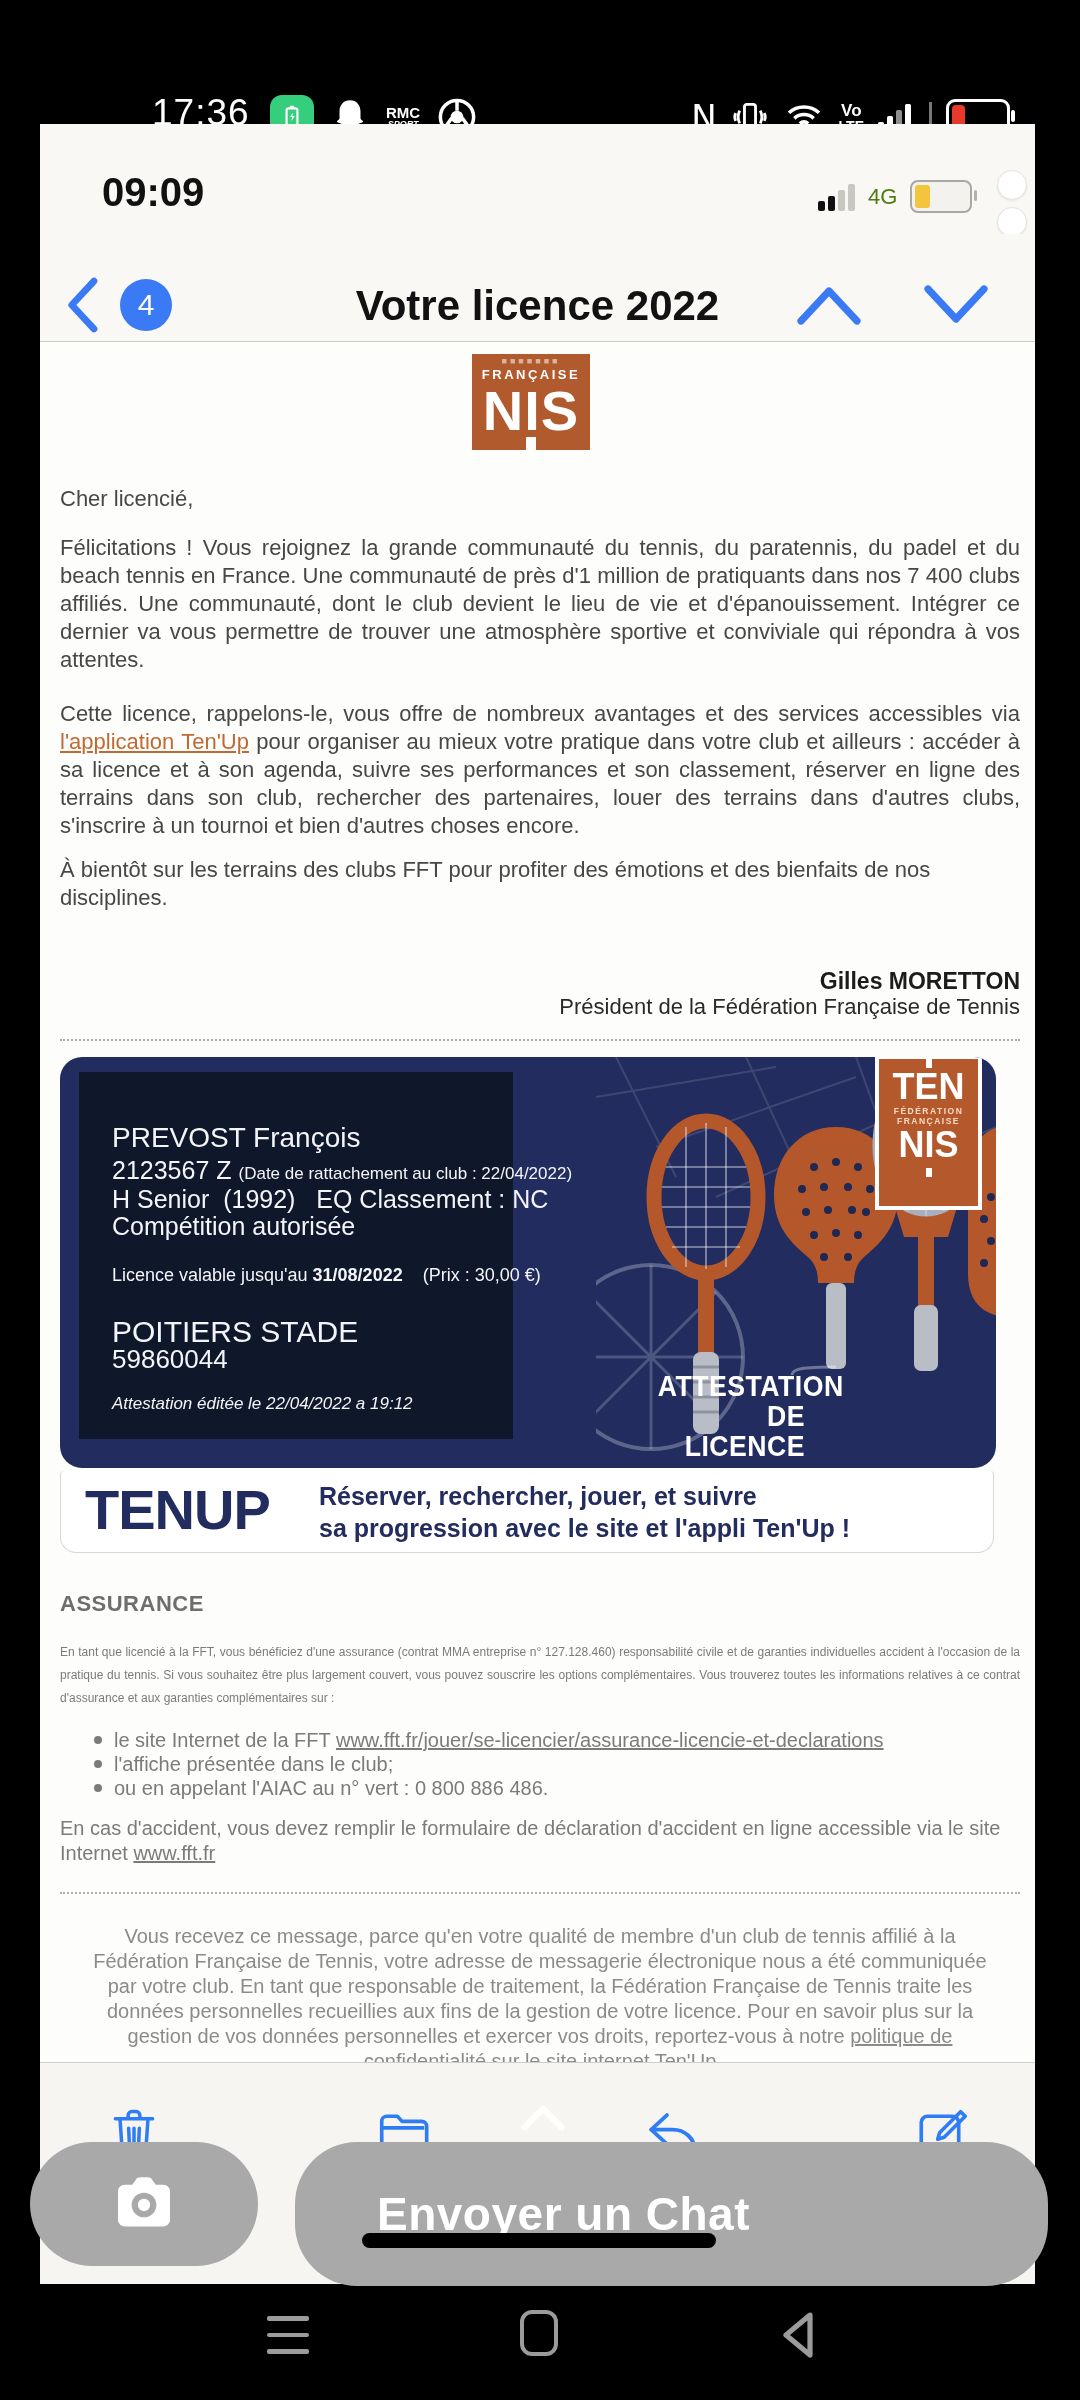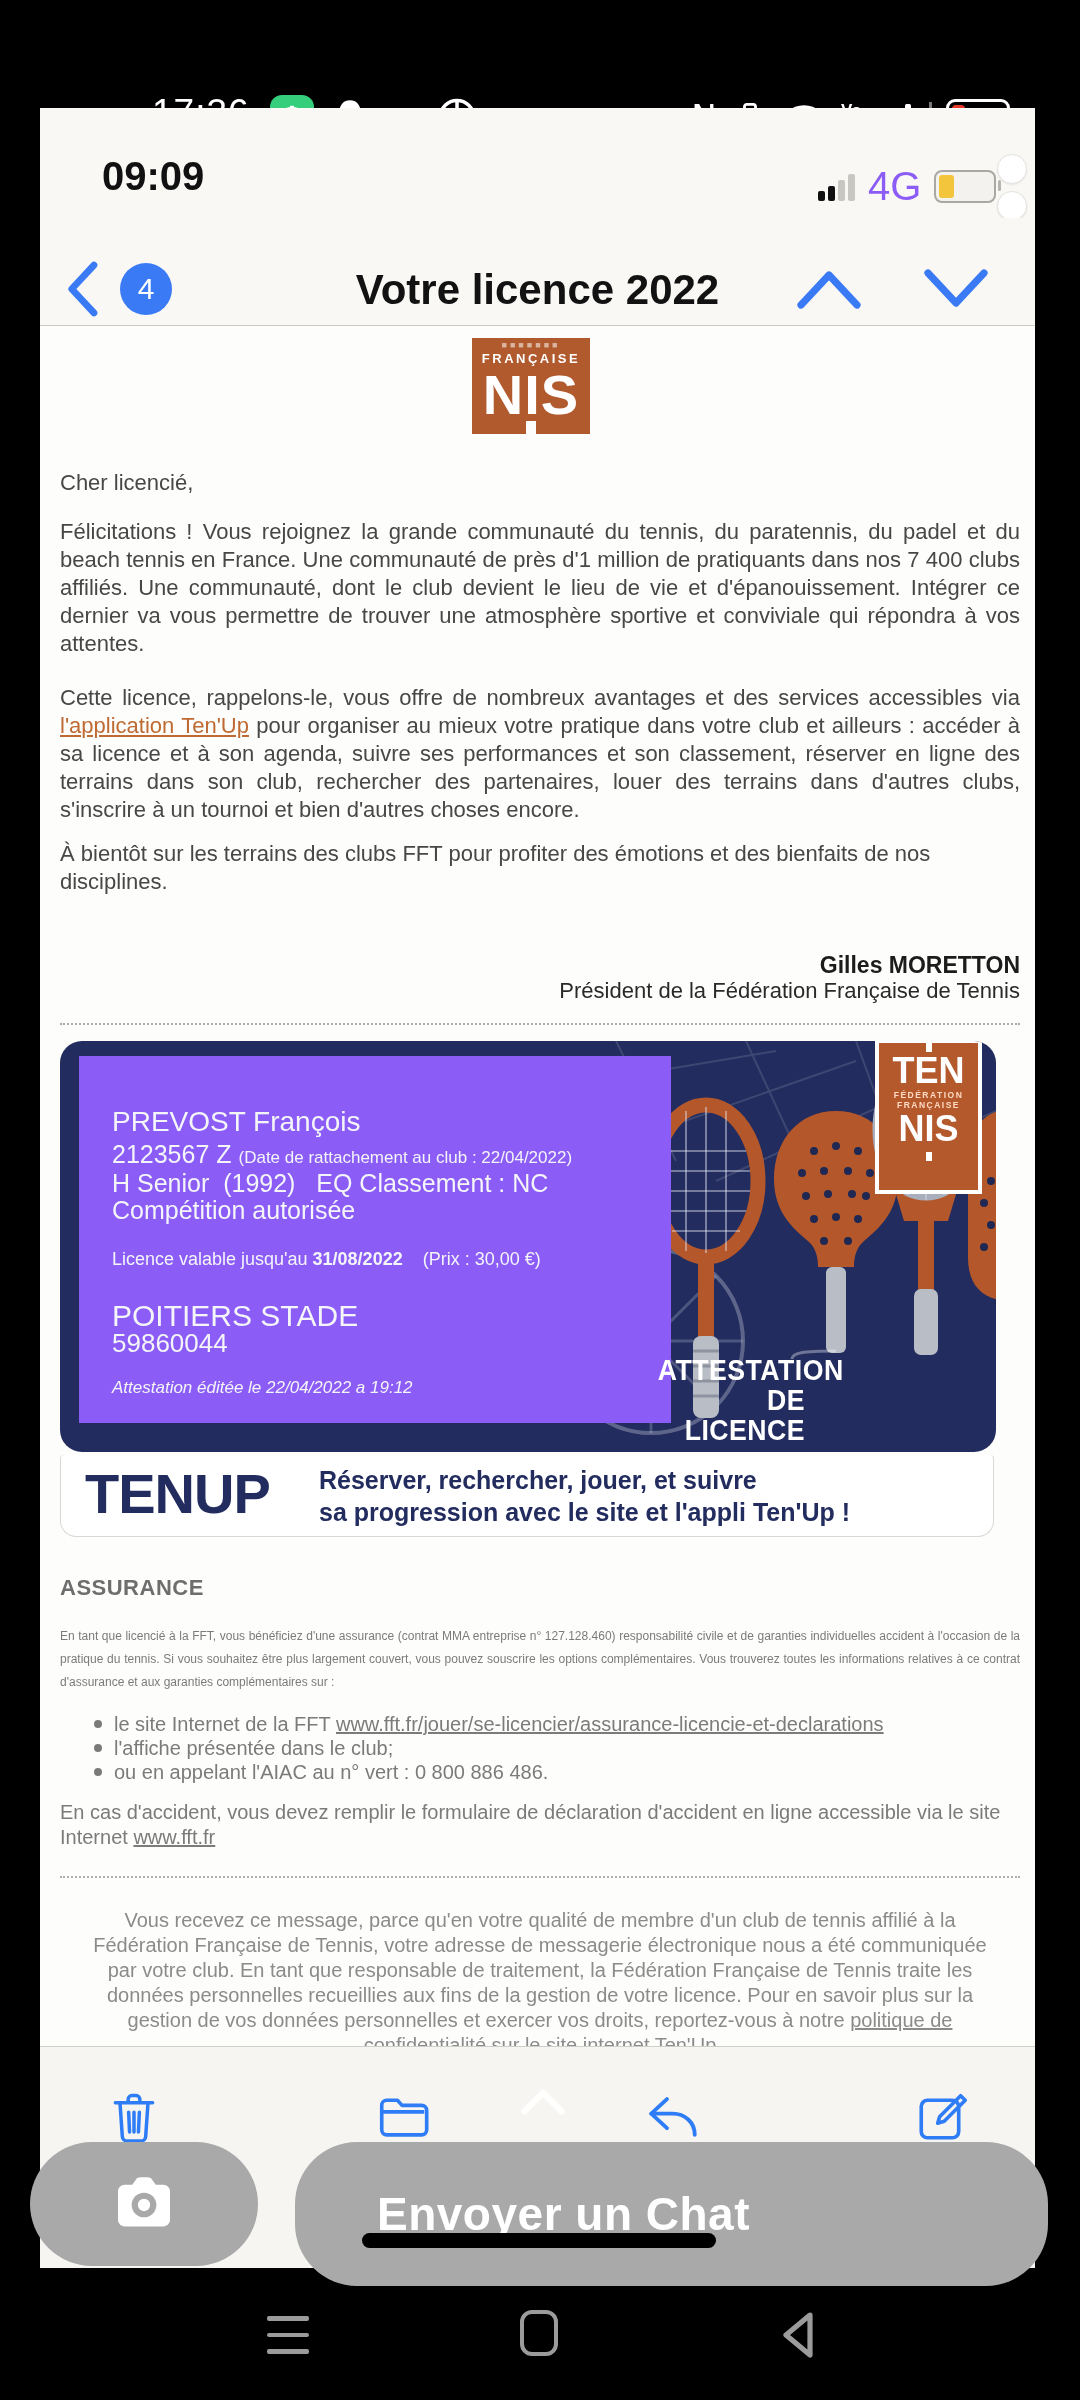--- a/index.html
+++ b/index.html
@@ -19,27 +19,27 @@
   .rmc span:last-child{font-size:9px;font-style:italic;font-weight:700;}
   .nfc-n{font-size:34px;font-weight:400;font-family:"DejaVu Sans",sans-serif;}
   .sigbars{display:flex;align-items:flex-end;gap:3px;height:30px;}
   .sigbars i{display:block;width:6px;border-radius:1.5px;background:#fff;}
   .sig-divider{width:3px;height:30px;background:#777;margin-left:4px;}
   .o-batt{position:relative;width:58px;height:30px;border:3px solid #fff;border-radius:9px;}
   .o-batt .fill{position:absolute;left:3px;top:3px;bottom:3px;width:13px;border-radius:4px;background:#e8392b;}
   .o-batt .nub{position:absolute;right:-8px;top:8px;width:4px;height:12px;border-radius:2px;background:#fff;}
 
   
-  .ios-shot{position:absolute;left:40px;top:108px;width:995px;height:2160px;background:#f9f8f5;overflow:hidden;}
+  .ios-shot{position:absolute;left:40px;top:124px;width:995px;height:2160px;background:#f9f8f5;overflow:hidden;}
   .i-status{position:absolute;left:0;top:0;width:100%;height:110px;}
   .i-time{position:absolute;left:62px;top:46px;font-size:40px;font-weight:600;color:#111;}
   .i-right{position:absolute;left:778px;top:56px;display:flex;align-items:center;gap:13px;}
   .ibars{display:flex;align-items:flex-end;gap:3px;height:28px;}
   .ibars i{display:block;width:7px;border-radius:2px;}
-  .i4g{font-size:40px;color:#8b5cf6;}
+  .i4g{font-size:22px;color:#4d7c0f;}
   .i-batt{position:relative;width:58px;height:29px;border:2.5px solid #a9a9a4;border-radius:8px;background:#f3f2ef;}
   .i-batt .fill{position:absolute;left:3px;top:3px;bottom:3px;width:15px;border-radius:3px;background:#f2c53d;}
   .i-batt .nub{position:absolute;right:-7px;top:8px;width:3.5px;height:11px;border-radius:2px;background:#b4b4af;}
   .float-dots{position:absolute;left:957px;top:46px;width:34px;}
   .float-dots i{display:block;width:28px;height:28px;border-radius:50%;background:#fff;border:1px solid #e3e2df;margin-bottom:7px;box-shadow:0 1px 2px rgba(0,0,0,.08);}
 
   
   .mail-header{position:absolute;left:0;top:110px;width:100%;height:107px;border-bottom:1px solid #c9c8c4;background:#f9f8f5;}
   .back-ch{position:absolute;left:22px;top:42px;}
   .badge{position:absolute;left:80px;top:45px;width:52px;height:52px;border-radius:50%;background:#3b7af5;
@@ -65,21 +65,21 @@
   .link-orange{color:#bf6a33;text-decoration:underline;}
   .signature{margin-top:56px;text-align:right;}
   .sig-name{font-size:23px;font-weight:700;color:#1c1c1c;line-height:26px;}
   .sig-role{font-size:22px;color:#2a2a2a;line-height:25px;}
   .dotline{border-top:2px dotted #a9a8a4;height:0;}
   .dl1{margin-top:20px;}
 
   
   .card{position:relative;margin-top:16px;width:936px;height:411px;background:#222c5e;border-radius:22px;overflow:hidden;}
   .card svg.art{position:absolute;right:0;top:0;}
-  .panel{position:absolute;left:19px;top:15px;width:592px;height:367px;background:#8b5cf6;}
+  .panel{position:absolute;left:19px;top:15px;width:434px;height:367px;background:#0f172a;}
   .panel .t{position:absolute;left:33px;color:#f4f5f9;white-space:pre;}
   .c-name{top:50px;font-size:28px;}
   .c-num{top:84px;font-size:25px;}
   .c-num small{font-size:17px;}
   .c-cat{top:113px;font-size:25px;}
   .c-comp{top:140px;font-size:25px;}
   .c-val{top:193px;font-size:18px;}
   .c-club{top:243px;font-size:30px;}
   .c-code{top:272px;font-size:26px;}
   .c-edit{top:322px;font-size:17px;font-style:italic;}

